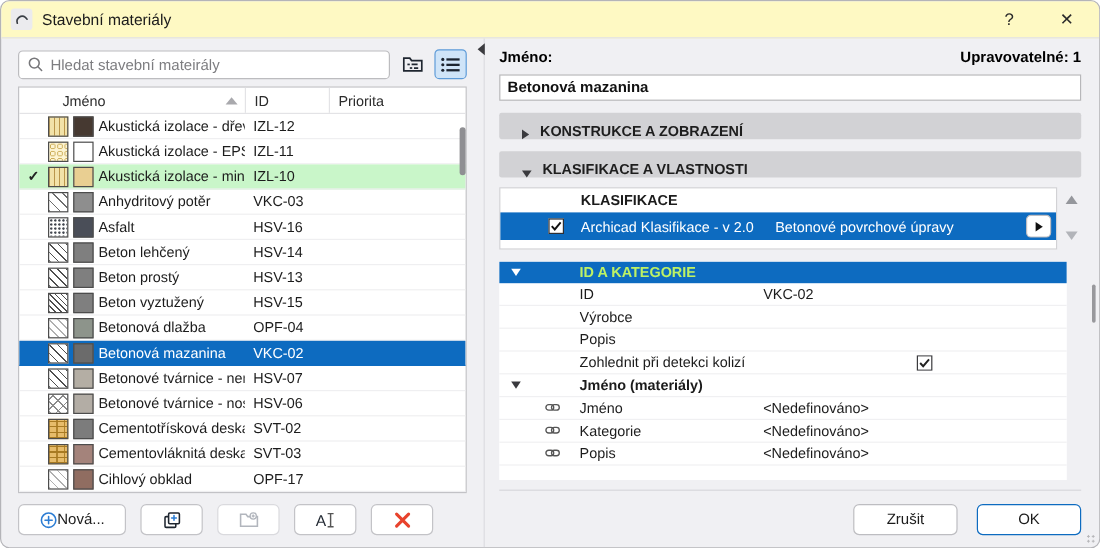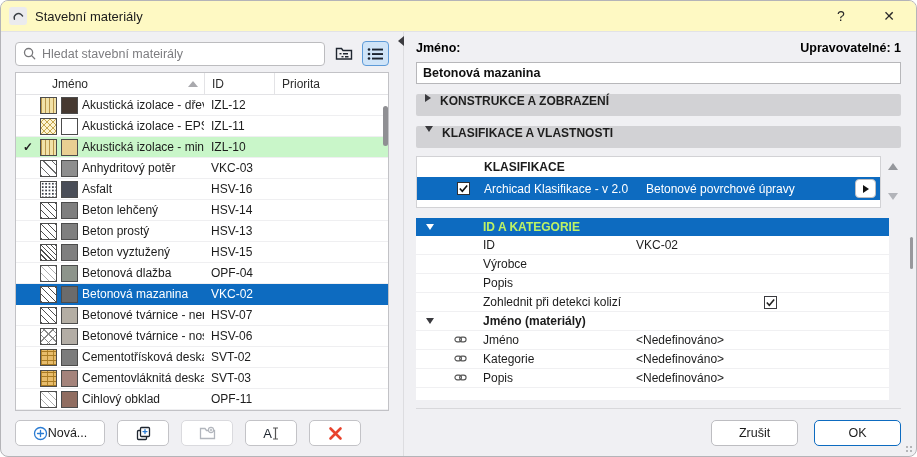--- a/index.html
+++ b/index.html
@@ -69,21 +69,21 @@
   .tool-btn.wide { width: 90px; }
   .tool-btn.sq { width: 52px; }
   .tool-btn.disabled { border-color: #dadade; }
   .a-glyph { font-size: 13px; color: #1f2630; }
   
   .right { flex: 1; padding: 9px 15px 10px 12px; display: flex; flex-direction: column; position: relative; min-width: 0; }
   .name-row { display: flex; justify-content: space-between; font-size: 12.5px; font-weight: 700; color: #000000; }
   .name-input { margin-top: 7px; height: 22px; border: 1px solid #b7b7ba; background: #fff;
                 font: 12.5px "Liberation Sans", sans-serif; font-weight: 700; color: #111; padding: 0 6px; width: 100%; }
   .section-hdr { margin-top: 10px; height: 22px; background: #d2d2d5; border-radius: 2px; display: flex;
-                 align-items: flex-start; gap: 9px; padding: 0 9px; font-size: 12px; font-weight: 700; color: #1e1e1e; }
+                 align-items: flex-end; gap: 9px; padding: 0 19px; font-size: 12px; font-weight: 700; color: #1e1e1e; }
   .tri-right { width: 0; height: 0; border-top: 4px solid transparent; border-bottom: 4px solid transparent; border-left: 6px solid #3a3a3e; }
   .tri-down { width: 0; height: 0; border-left: 4px solid transparent; border-right: 4px solid transparent; border-top: 6px solid #3a3a3e; }
   .tri-down.white { border-top-color: #fff; }
   
   .cls-region { margin-top: 8px; display: flex; }
   .cls-box { flex: 1; background: #fff; border: 1px solid #d2d2d5; }
   .cls-head { height: 20px; display: flex; align-items: center; padding-left: 67px; font-size: 12px; font-weight: 700; color: #1b1b1b; }
   .cls-row { height: 23px; background: #0d6bc0; color: #fff; display: flex; align-items: center; padding-left: 40px; position: relative; font-size: 12px; }
   .cbx { width: 13px; height: 13px; background: #fff; border: 1px solid #2f2f33; display: flex; align-items: center; justify-content: center; }
   .cbx svg { display: block; }
@@ -291,21 +291,21 @@
               <span class="swatch" style="background: rgb(164, 131, 123);"></span>
               <span class="cell-name">Cementovláknitá deska</span>
               <span class="cell-id">SVT-03</span>
               <span class="prio-cell"><span class="prio"><span class="fill" style="width: 32%;"></span><span class="mark" style="left: calc(32% - 1px);"></span></span></span>
             </div>
             <div class="row">
               <span class="check"></span>
               <span class="swatch p-diag-light"></span>
               <span class="swatch" style="background: rgb(144, 109, 97);"></span>
               <span class="cell-name">Cihlový obklad</span>
-              <span class="cell-id">OPF-11</span>
+              <span class="cell-id">OPF-17</span>
               <span class="prio-cell"><span class="prio"><span class="fill" style="width: 72%;"></span><span class="mark" style="left: calc(72% - 1px);"></span></span></span>
             </div>
             <div class="row">
               <span class="check"></span>
               <span class="prio-cell"><span class="prio"><span class="fill" style="width: 63%;"></span><span class="mark" style="left: calc(63% - 1px);"></span></span></span>
             </div>
           </div>
       </div>
       <div class="list-scroll"></div>
 

